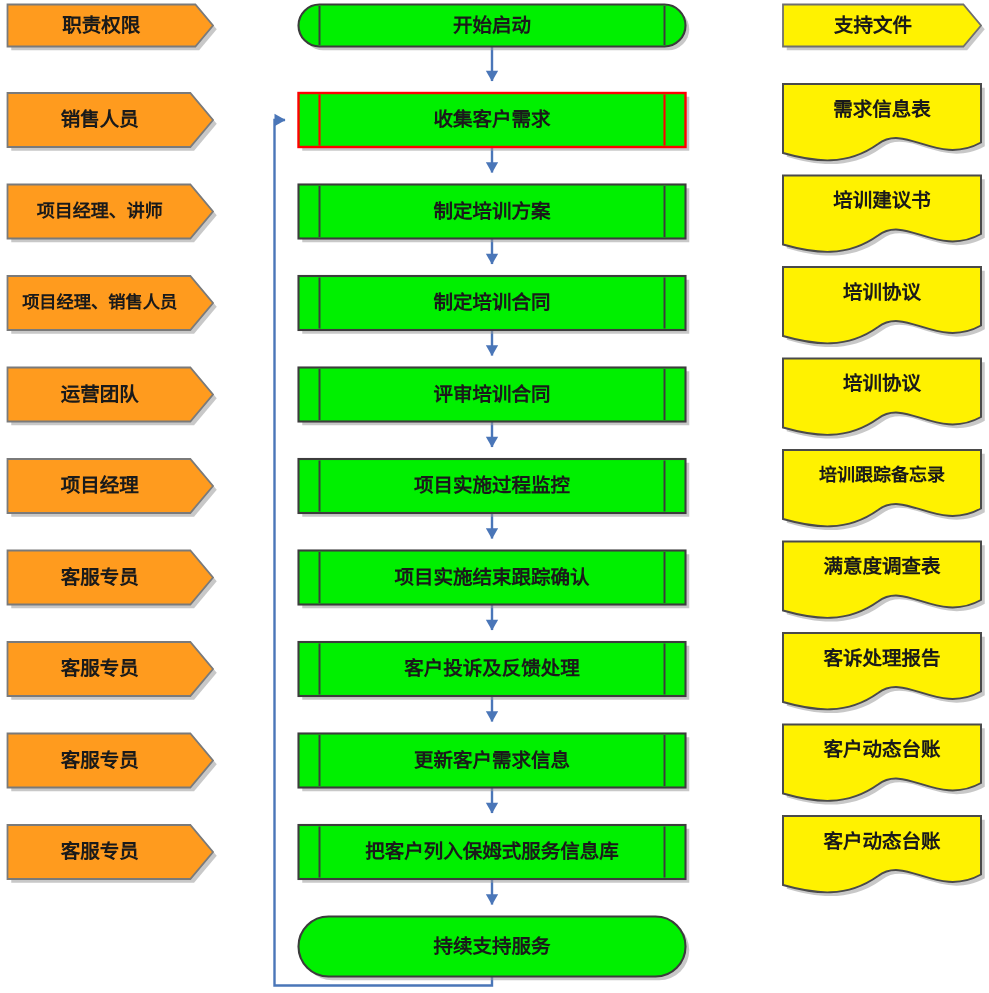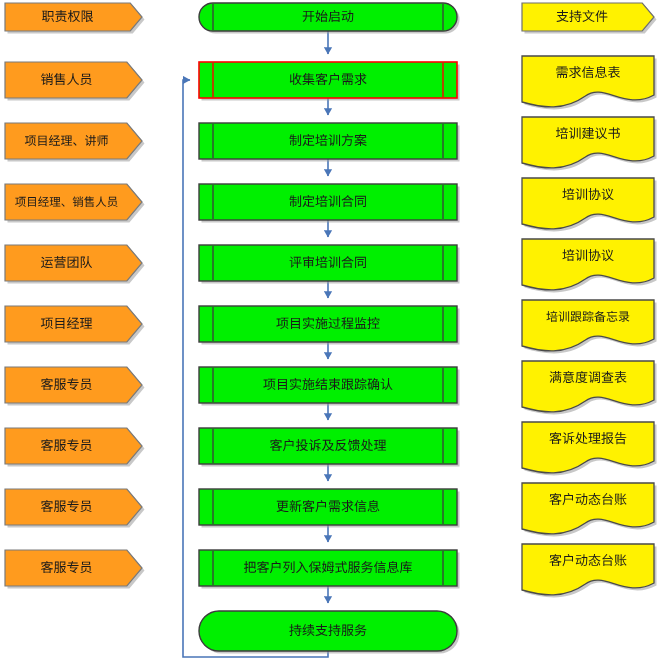--- a/index.html
+++ b/index.html
@@ -10,20 +10,21 @@
   }
   body {
     font-family: "DejaVu Sans", "Liberation Sans", sans-serif;
   }
   #flow-root {
     position: relative;
     width: 659px;
     height: 662px;
     background: #ffffff;
     overflow: hidden;
+    font-weight: bold;
   }
   #flow-svg {
     position: absolute;
     left: 0;
     top: 0;
     width: 659px;
     height: 662px;
   }
   .node-label {
     font-family: "DejaVu Sans", "Liberation Sans", sans-serif;

